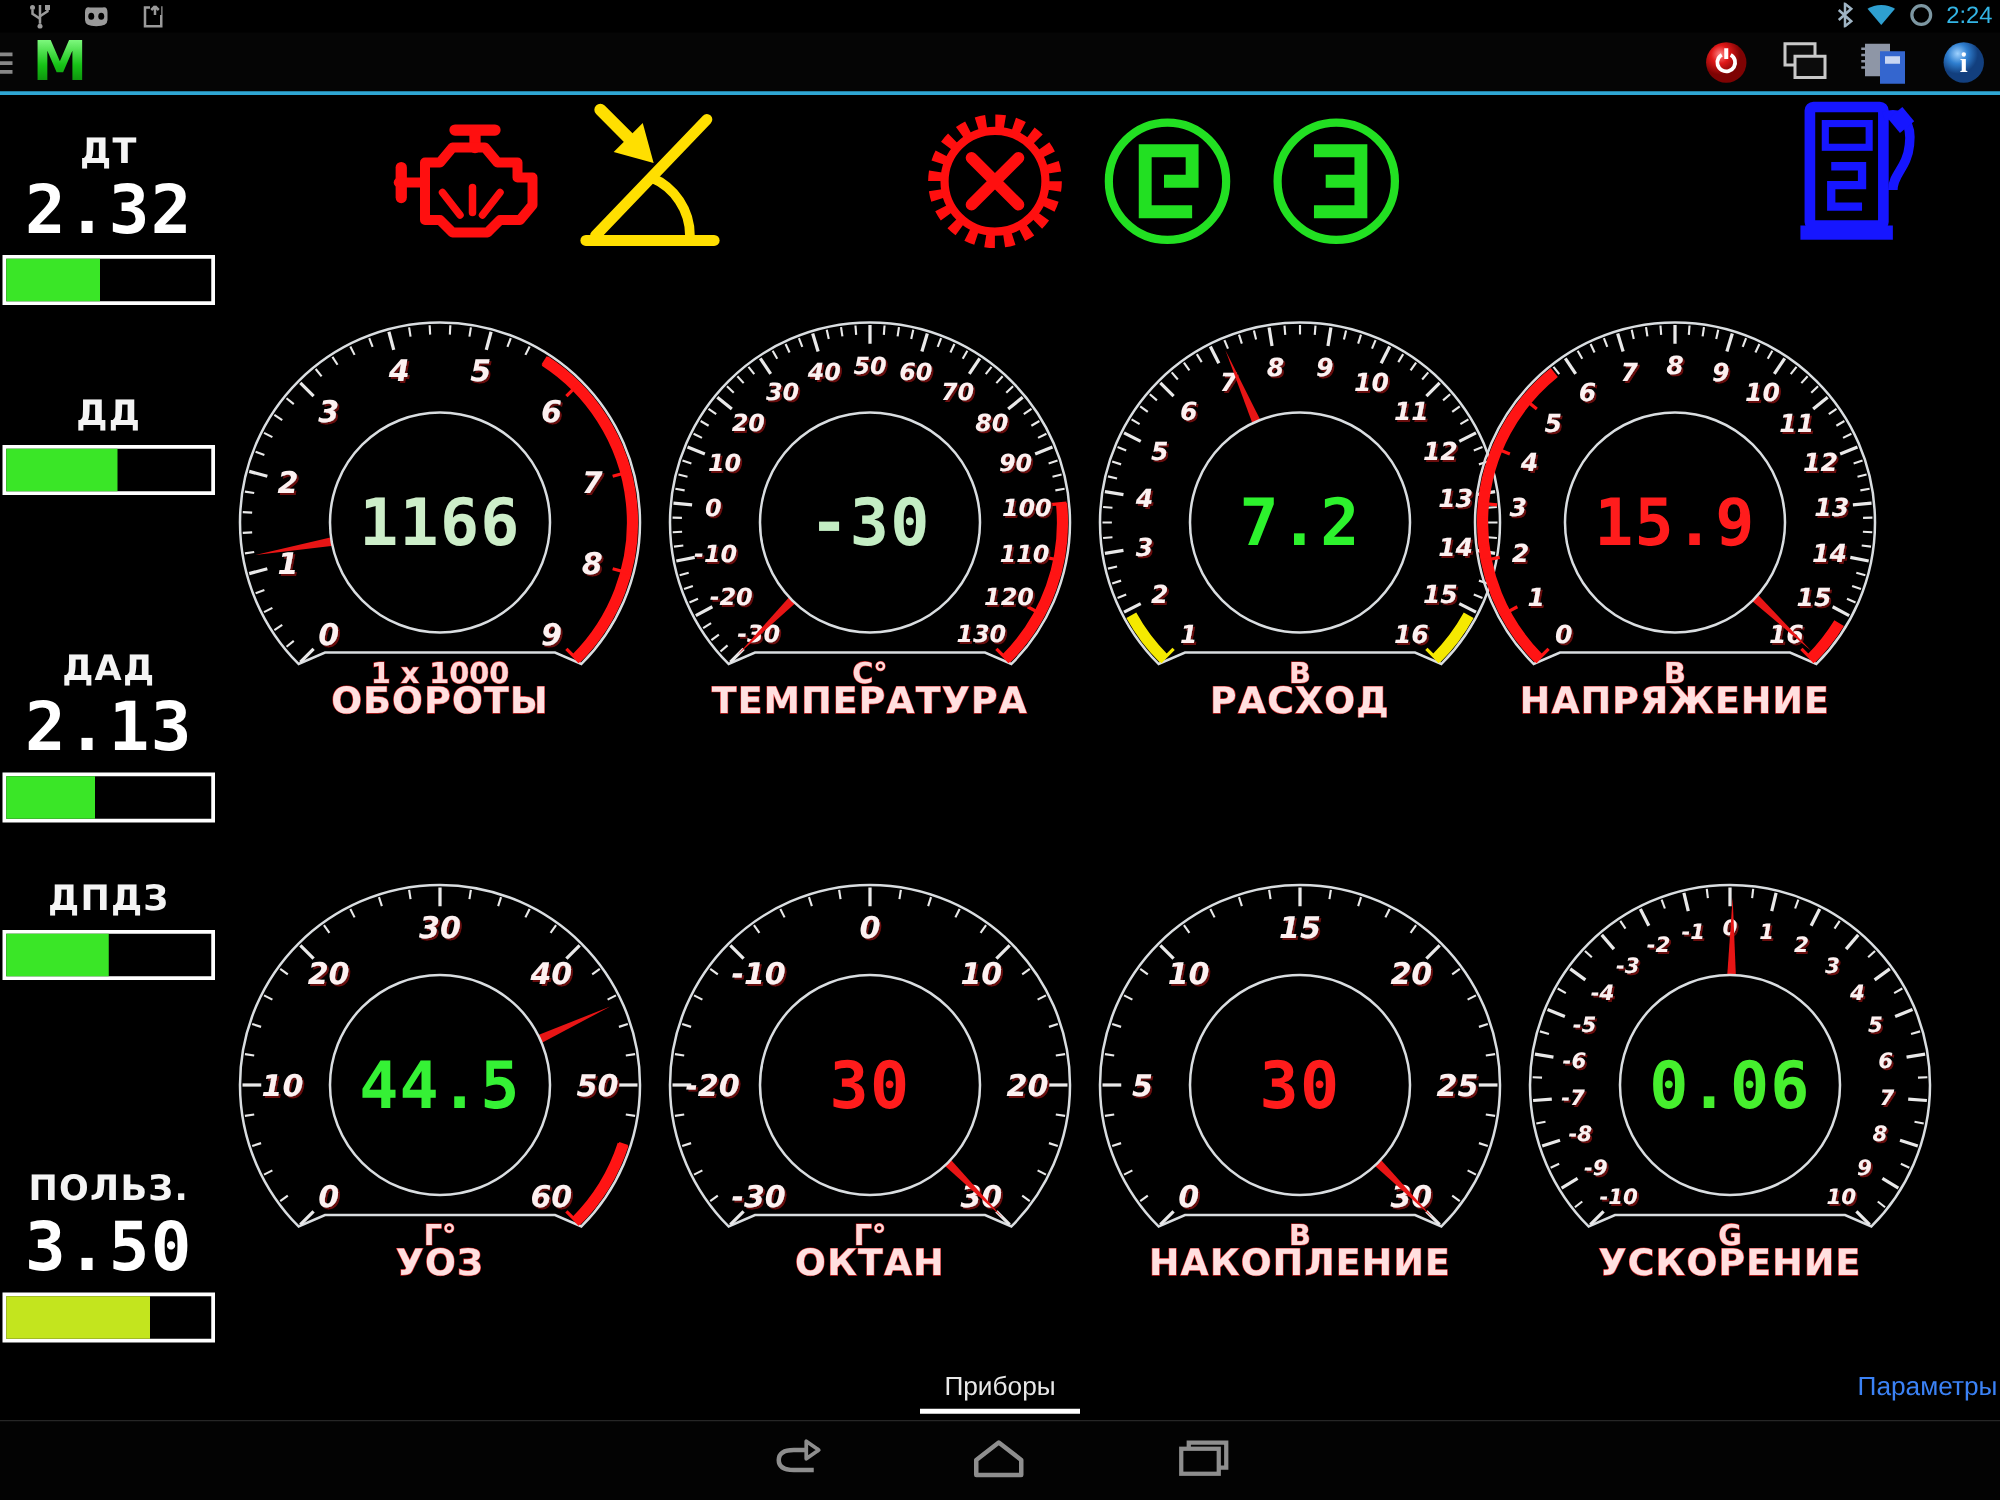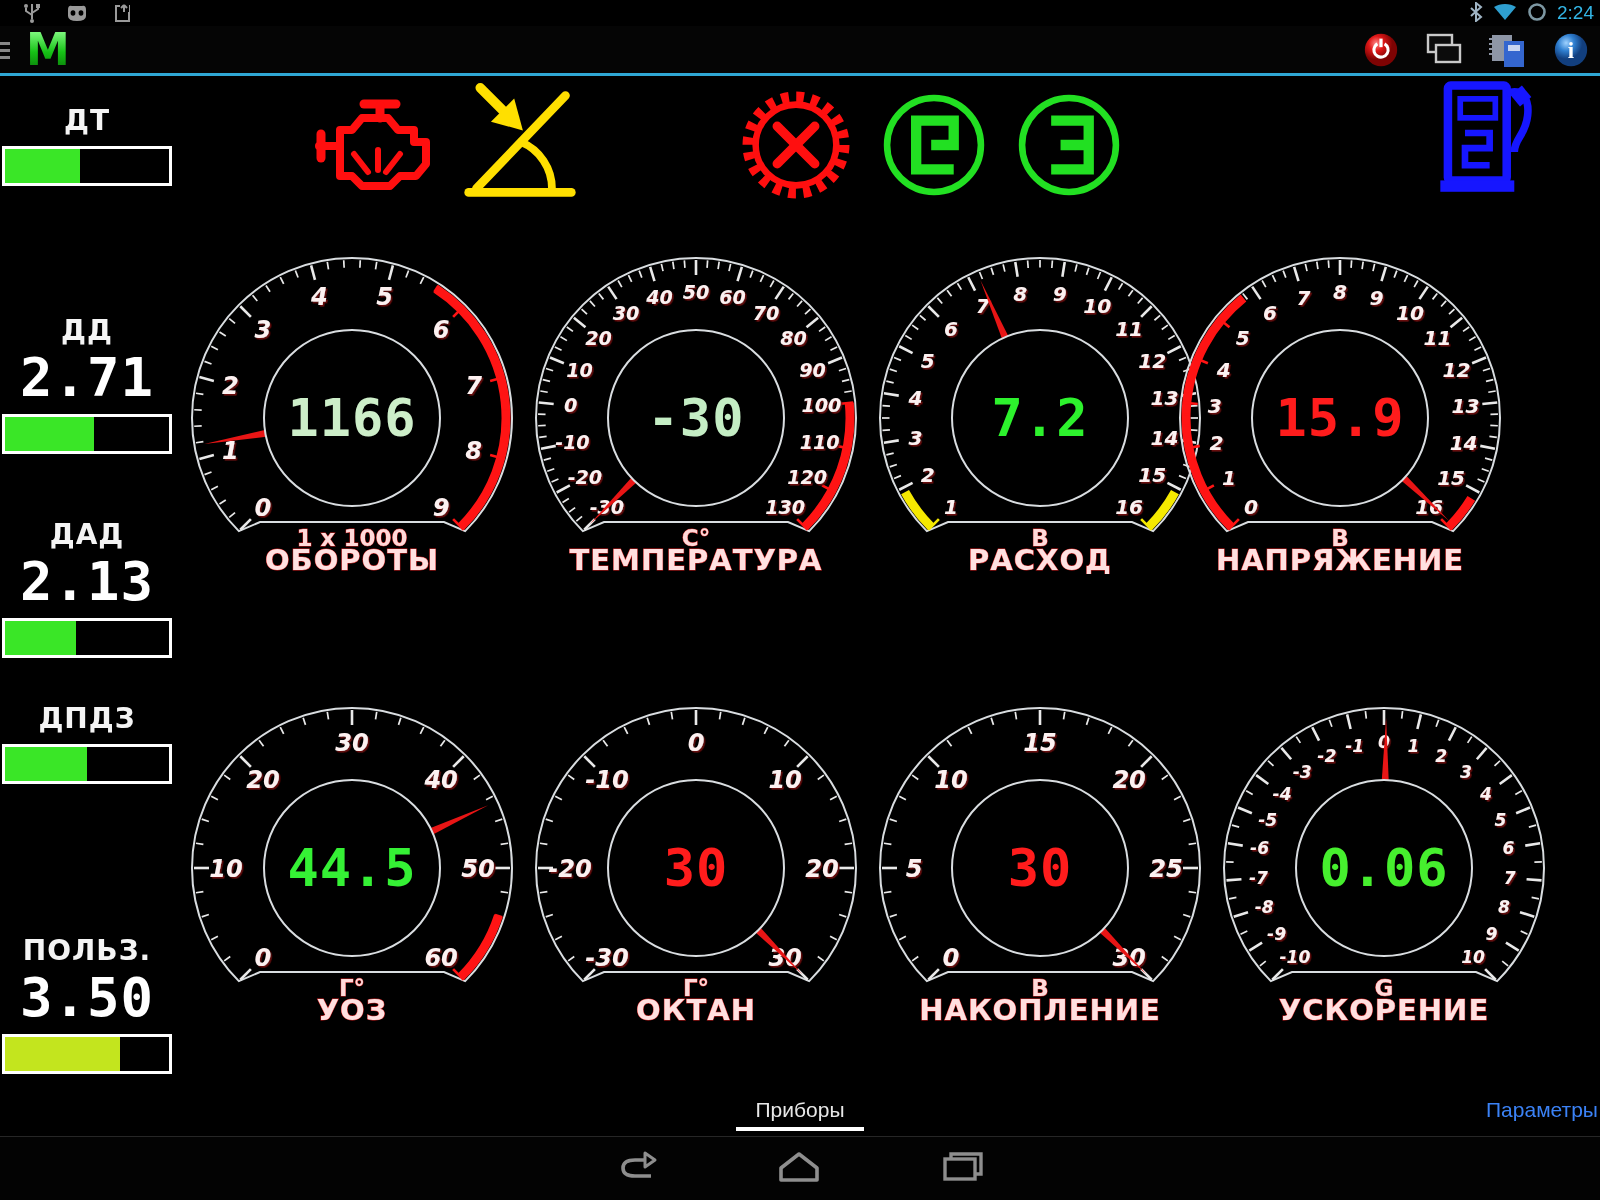--- a/index.html
+++ b/index.html
@@ -194,27 +194,27 @@
         <path d="M80 16 C98 10 104 24 102 40 C100 60 88 64 88 78" stroke-width="8"></path>
       </g>
       <path d="M84 18 L96 8 L106 20 L94 30 Z" fill="#1616ff"></path>
       <rect x="10" y="108" width="78" height="12" fill="#1616ff"></rect>
     </svg>
   </div>
 
   <div id="sidebar">
       <div class="param" style="top: 104px;">
         <div class="p-label">ДТ</div>
+        <div class="p-value">2.32</div>
         <div class="p-bar">
           <div class="p-fill" style="width: 46%; background: rgb(58, 230, 39);"></div>
         </div>
       </div>
       <div class="param" style="top: 314px;">
         <div class="p-label">ДД</div>
-        <div class="p-value">2.71</div>
         <div class="p-bar">
           <div class="p-fill" style="width: 54%; background: rgb(58, 230, 39);"></div>
         </div>
       </div>
       <div class="param" style="top: 518px;">
         <div class="p-label">ДАД</div>
         <div class="p-value">2.13</div>
         <div class="p-bar">
           <div class="p-fill" style="width: 43%; background: rgb(58, 230, 39);"></div>
         </div>

